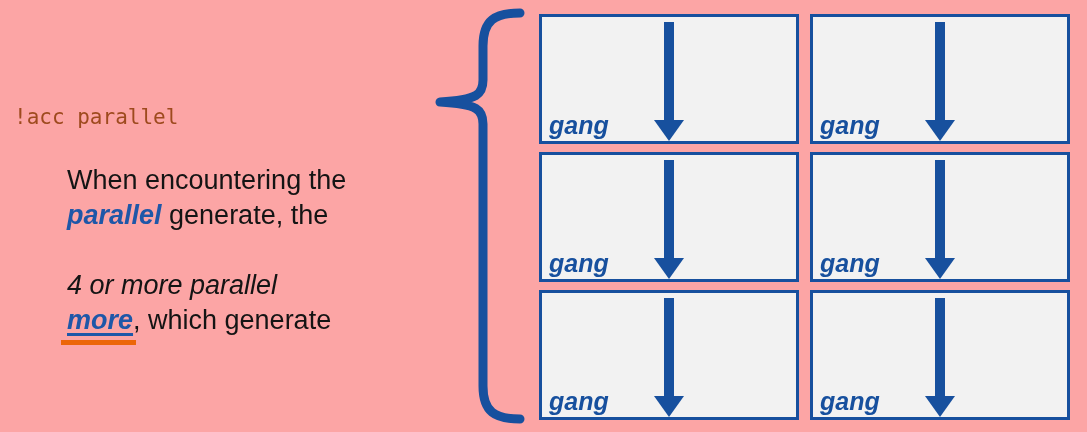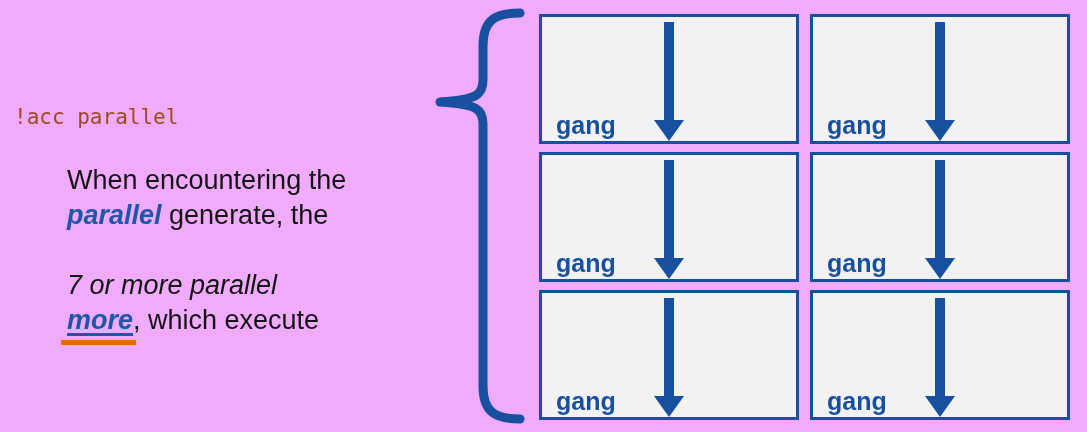--- a/index.html
+++ b/index.html
@@ -9,21 +9,21 @@
     --brown: #9E4A1E;
     --box-fill: #F2F2F2;
     --text: #141414;
   }
   * { margin: 0; padding: 0; box-sizing: border-box; }
   html, body { background: #ffffff; }
   .stage {
     position: relative;
     width: 1087px;
     height: 432px;
-    background: #f0abfc;
+    background: #fca5a5;
     overflow: hidden;
     font-family: "Liberation Sans", sans-serif;
   }
 
   
   .code-label {
     position: absolute;
     left: 14px;
     top: 104px;
     font-family: "DejaVu Sans Mono", "Liberation Mono", monospace;
@@ -91,24 +91,25 @@
     column-gap: 11px;
     row-gap: 8px;
   }
   .gang-box {
     position: relative;
     background: var(--box-fill, #F2F2F2);
     border: 3px solid var(--blue, #17509E);
   }
   .gang-label {
     position: absolute;
-    left: 14px;
+    left: 7px;
     bottom: 2px;
     font-size: 25px;
     font-weight: 700;
+    font-style: italic;
     color: var(--blue, #17509E);
     line-height: 1.1;
     margin-top: 16px;
   }
   .down-arrow {
     position: absolute;
     top: 5px;
     bottom: 0px;
     left: 50%;
     width: 30px;
@@ -138,22 +139,22 @@
 <body>
 
 <div class="stage">
 
   <div class="code-label">!acc parallel</div>
 
   <div class="description">
     <span>When encountering the</span><br>
     <span class="kw">parallel</span><span> generate,  the</span><br>
     <br>
-    <span class="italic-line">7 or more parallel</span><br>
-    <span class="kw-link">more</span><span>, which execute</span><br>
+    <span class="italic-line">4 or more parallel</span><br>
+    <span class="kw-link">more</span><span>, which generate</span><br>
   </div>
 
   <svg class="brace-svg" viewBox="0 0 100 424" xmlns="http://www.w3.org/2000/svg">
     <path d="M 90 9 C 65 9 53 16 53 42 L 53 76 C 53 90 48 96 10 98 C 48 100 53 106 53 120 L 53 382 C 53 408 65 415 90 415" fill="none" stroke="var(--blue, #17509E)" stroke-width="9" stroke-linecap="round" stroke-linejoin="round"></path>
   </svg>
 
   <div class="gang-grid">
 
     <div class="gang-box">
       <div class="down-arrow">

